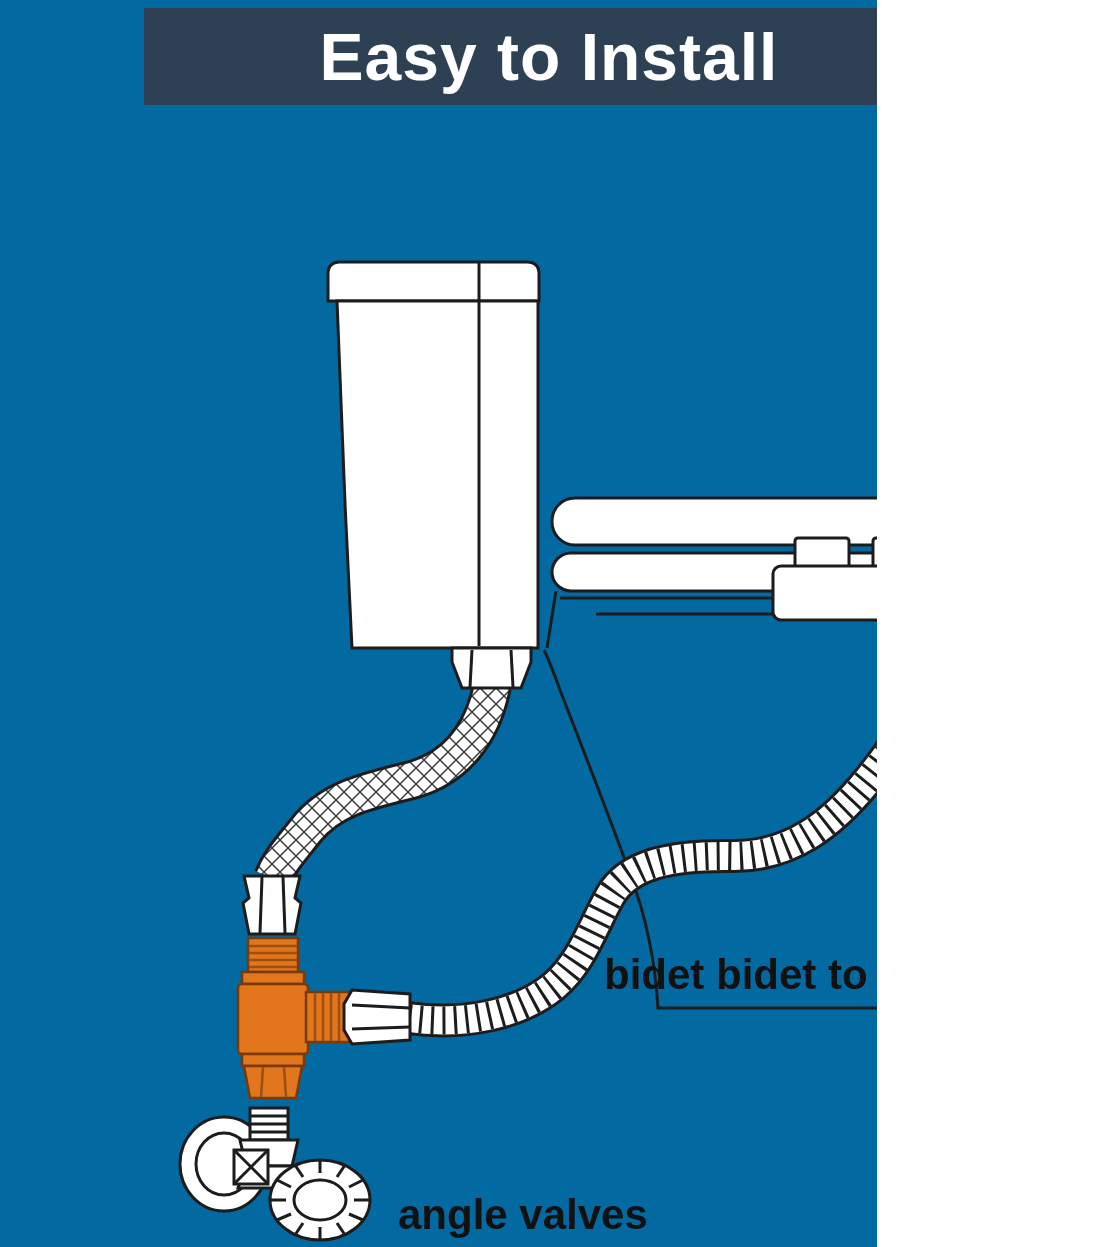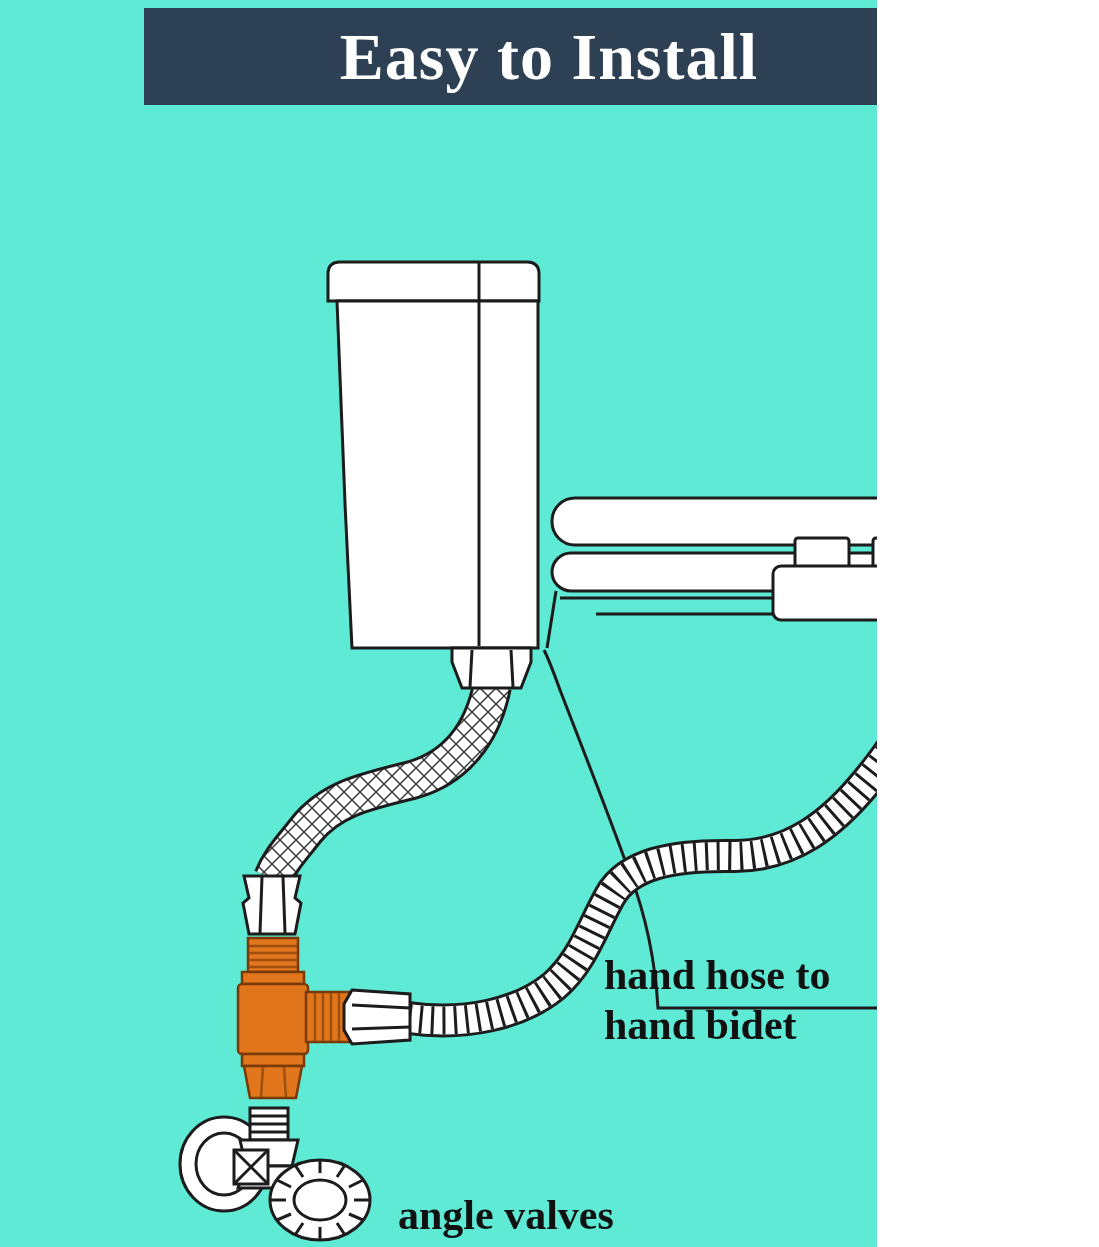--- a/index.html
+++ b/index.html
@@ -4,22 +4,22 @@
 <style>
   html, body {
     margin: 0;
     padding: 0;
     background: #ffffff;
   }
   .page {
     position: relative;
     width: 877px;
     height: 1247px;
-    background: #5eead4;
-    font-family: Liberation Serif, serif;
+    background: #0369a1;
+    font-family: Liberation Sans, sans-serif;
     overflow: hidden;
   }
   .banner {
     position: absolute;
     left: 144px;
     top: 8px;
     width: 810px;
     height: 97px;
     display: flex;
     align-items: center;
@@ -170,19 +170,18 @@
       <line x1="295" y1="1165" x2="303" y2="1177"></line>
       <line x1="320" y1="1160" x2="320" y2="1173"></line>
       <line x1="345" y1="1165" x2="337" y2="1177"></line>
       <line x1="363" y1="1180" x2="349" y2="1187"></line>
       <ellipse cx="320" cy="1200" rx="26" ry="20"></ellipse>
     </g>
   </svg>
 
 
   <div class="label" style="left:604px; top:950px;">
-    <div>hand hose to</div>
-    <div>hand bidet</div>
+    <div>bidet bidet to</div>
   </div>
 
   <div class="label" style="left:398px; top:1190px;">angle valves</div>
 
 </div>
 
 </body></html>

